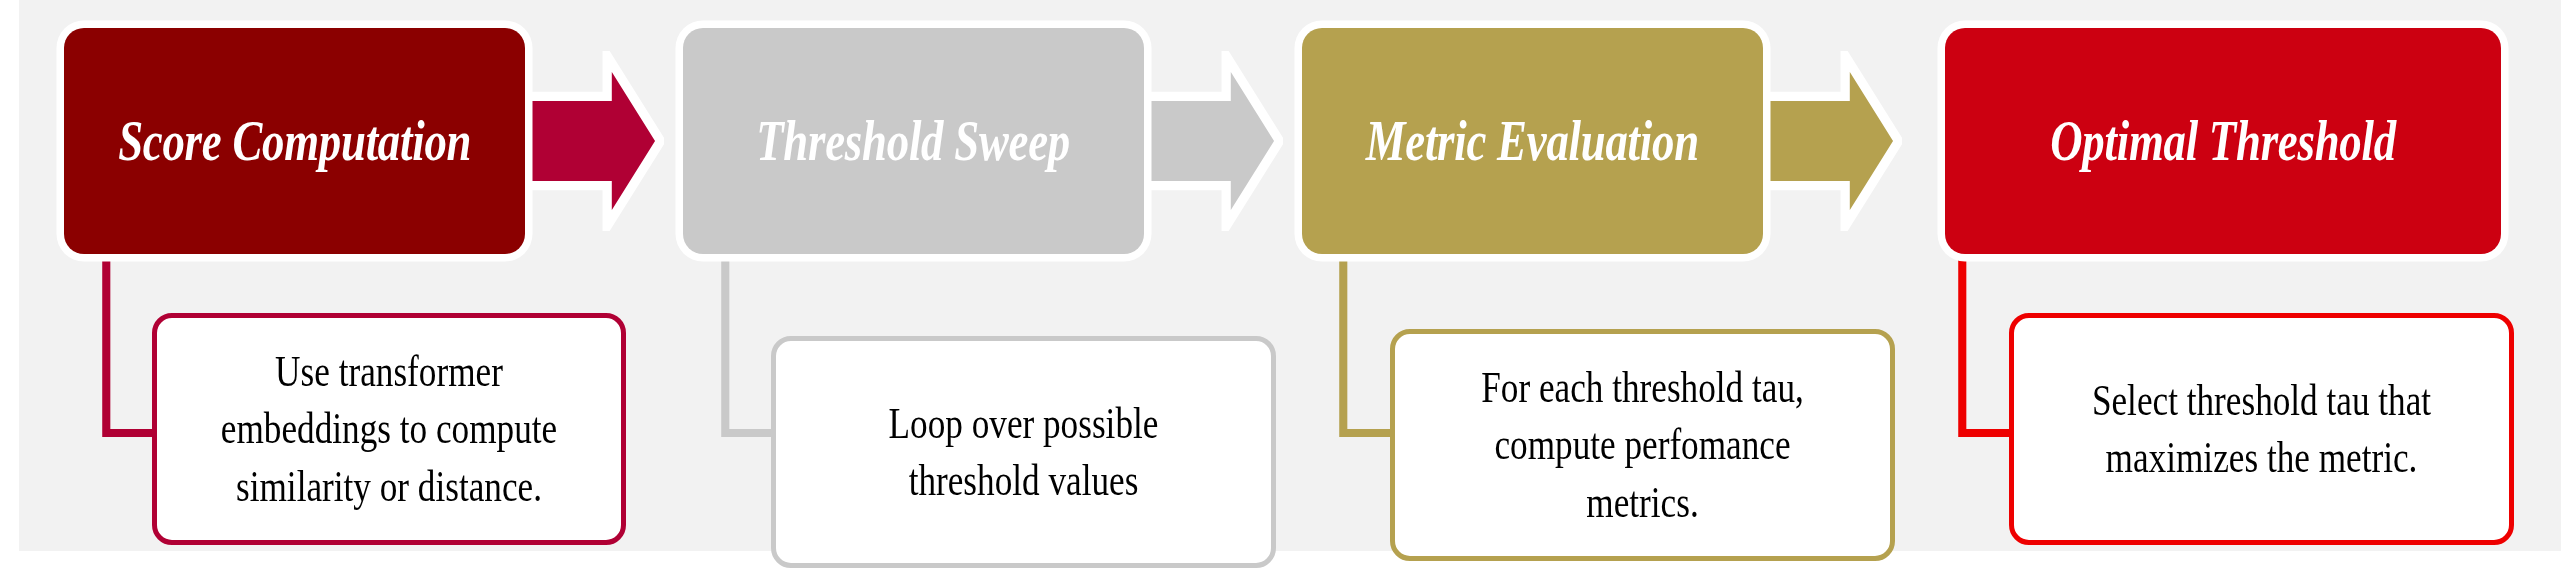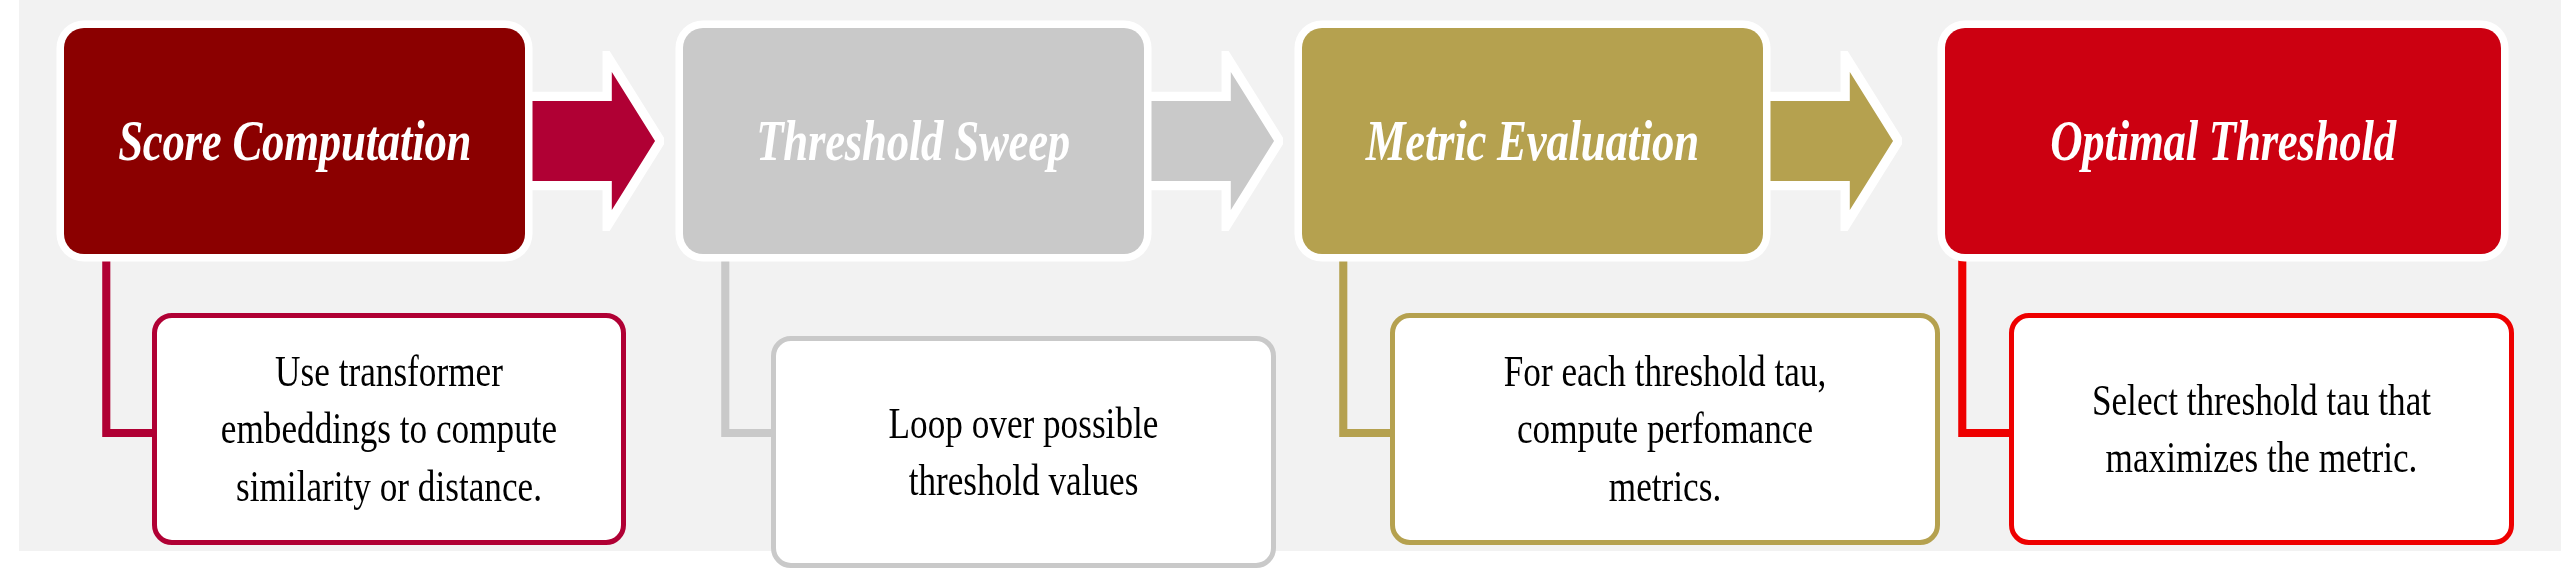--- a/index.html
+++ b/index.html
@@ -106,21 +106,21 @@
     font-size: 44px;
     line-height: 1.30;
     text-align: center;
     transform: scaleX(0.80);
     transform-origin: center center;
     width: 125%;
   }
 
   #cap0 { left: 152px;  width: 474px;  border-color: #b00034; }
   #cap1 { left: 771px; width: 505px;  border-color: #c9c9c9; margin-top: 23px; }
-  #cap2 { left: 1390px; width: 550px;  border-color: #b5a14f; }
+  #cap2 { left: 1390px; width: 505px;  border-color: #b5a14f; margin-top: 16px; }
   #cap3 { left: 2009px; width: 505px;  border-color: #ee0000; }
 </style>
 </head>
 <body>
 
 <div id="stage">
 
   <div class="panel-bg"></div>
 
   <div class="arrow" id="arrow0">

